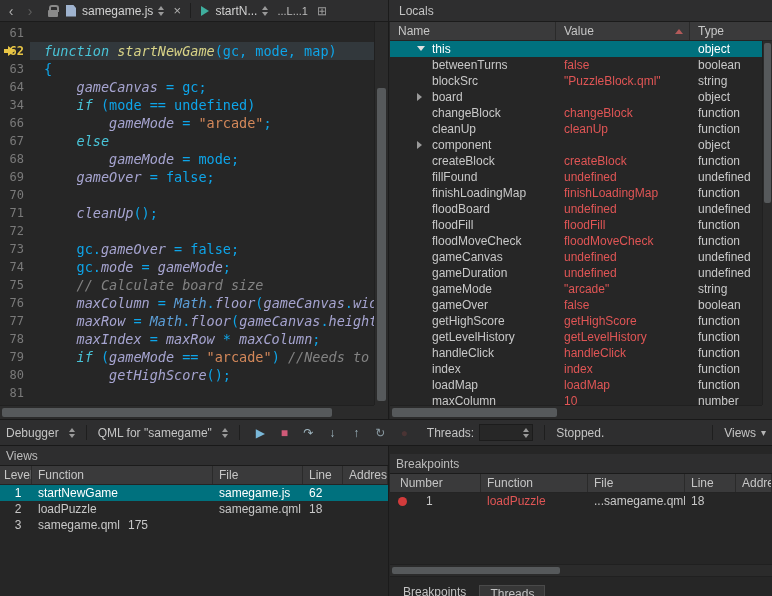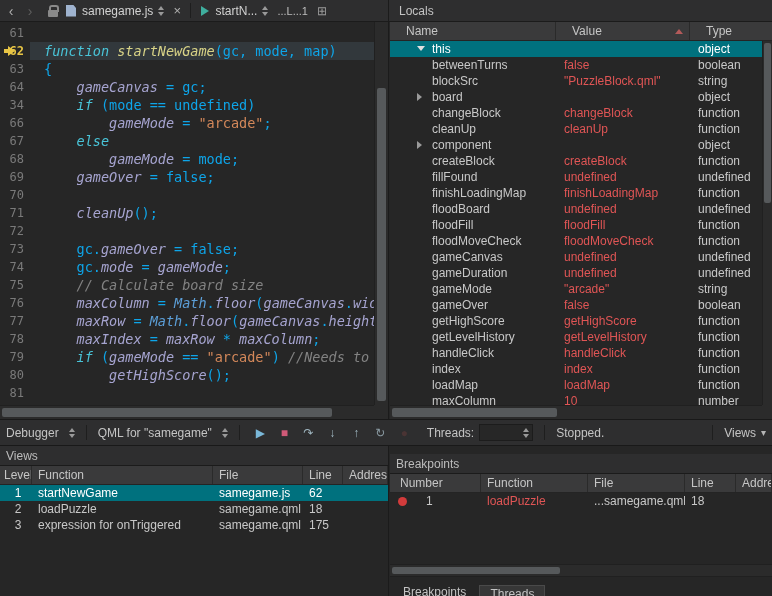--- a/index.html
+++ b/index.html
@@ -54,21 +54,21 @@
 
   
   .vscroll { position:absolute; top:0; right:0; bottom:14px; width:14px; background:#2b2b2b; border-left:1px solid #202020; }
   .hscroll { position:absolute; left:0; right:14px; bottom:0; height:14px; background:#2b2b2b; border-top:1px solid #202020; }
   .corner { position:absolute; right:0; bottom:0; width:14px; height:14px; background:#2b2b2b; }
   .thumb { position:absolute; background:#56595b; border-radius:2px; }
 
   
   .locals { position:absolute; top:22px; left:390px; width:382px; height:397px; background:#262626; }
   .colhead { display:flex; height:19px; line-height:19px; background:#3a3a3b; border-bottom:1px solid #242424; color:#c6c6c6; }
-  .colhead .cell { border-right:1px solid #2a2a2a; padding-left:16px; position:relative; overflow:hidden; white-space:nowrap; }
+  .colhead .cell { border-right:1px solid #2a2a2a; padding-left:8px; position:relative; overflow:hidden; white-space:nowrap; }
   .w-name { width:166px; } .w-val { width:134px; } .w-typ { flex:1; border-right:none !important; }
   .sortup { position:absolute; right:6px; top:7px; width:0; height:0;
             border-left:4px solid transparent; border-right:4px solid transparent; border-bottom:5px solid #b35a5a; }
   .locals-rows { position:absolute; top:19px; left:0; right:10px; bottom:0; overflow:hidden; }
   .lrow { display:flex; height:16px; line-height:16px; }
   .lrow.sel { background:#00717e; }
   .lc { overflow:hidden; white-space:nowrap; }
   .lc.name { width:166px; padding-left:42px; position:relative; color:#c8c8c8; }
   .lc.val { width:134px; padding-left:8px; color:#e05555; }
   .lc.typ { flex:1; padding-left:8px; color:#c8c8c8; }
@@ -365,21 +365,20 @@
         </div>
         <div class="srow">
           <span class="scell c s0">2</span>
           <span class="scell s1">loadPuzzle</span>
           <span class="scell s2">samegame.qml</span>
           <span class="scell s3">18</span>
           <span class="scell s4"></span>
         </div>
         <div class="srow">
           <span class="scell c s0">3</span>
-          <span class="scell s1">expression for onTriggered</span>
           <span class="scell s2">samegame.qml</span>
           <span class="scell s3">175</span>
           <span class="scell s4"></span>
         </div>
       </div>
   </div>
 
   <div class="bp">
     <div class="ptitle">Breakpoints</div>
     <div class="colhead">

